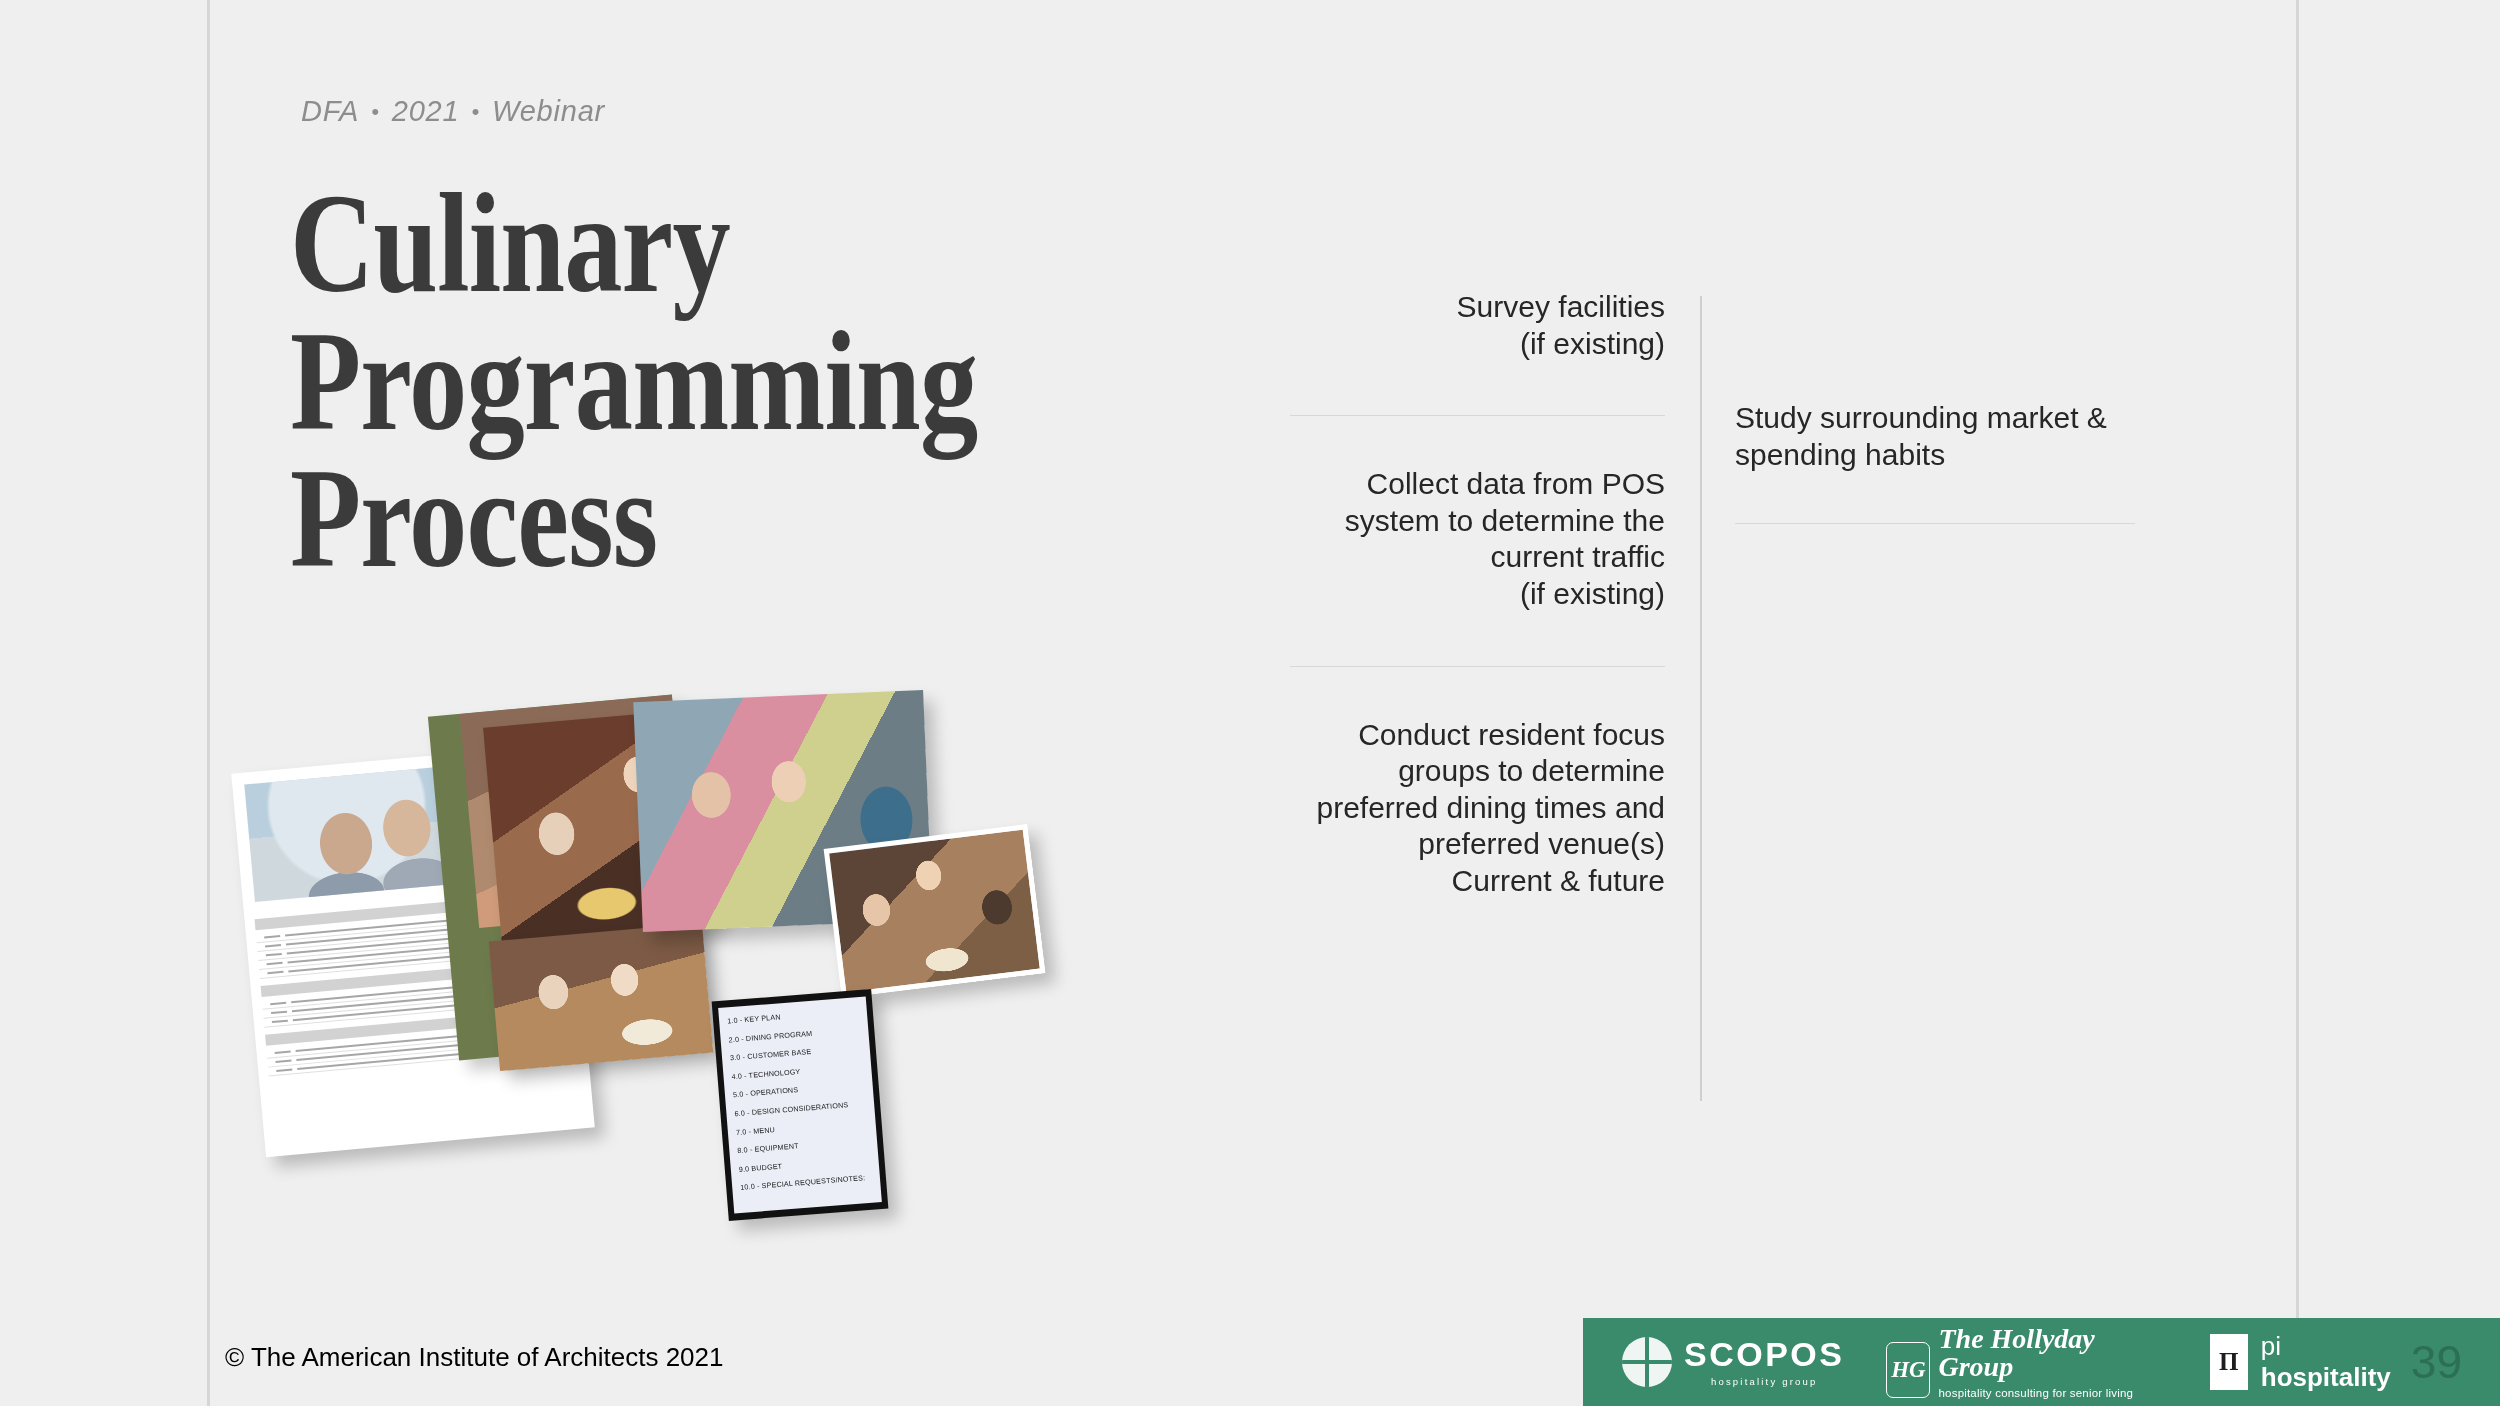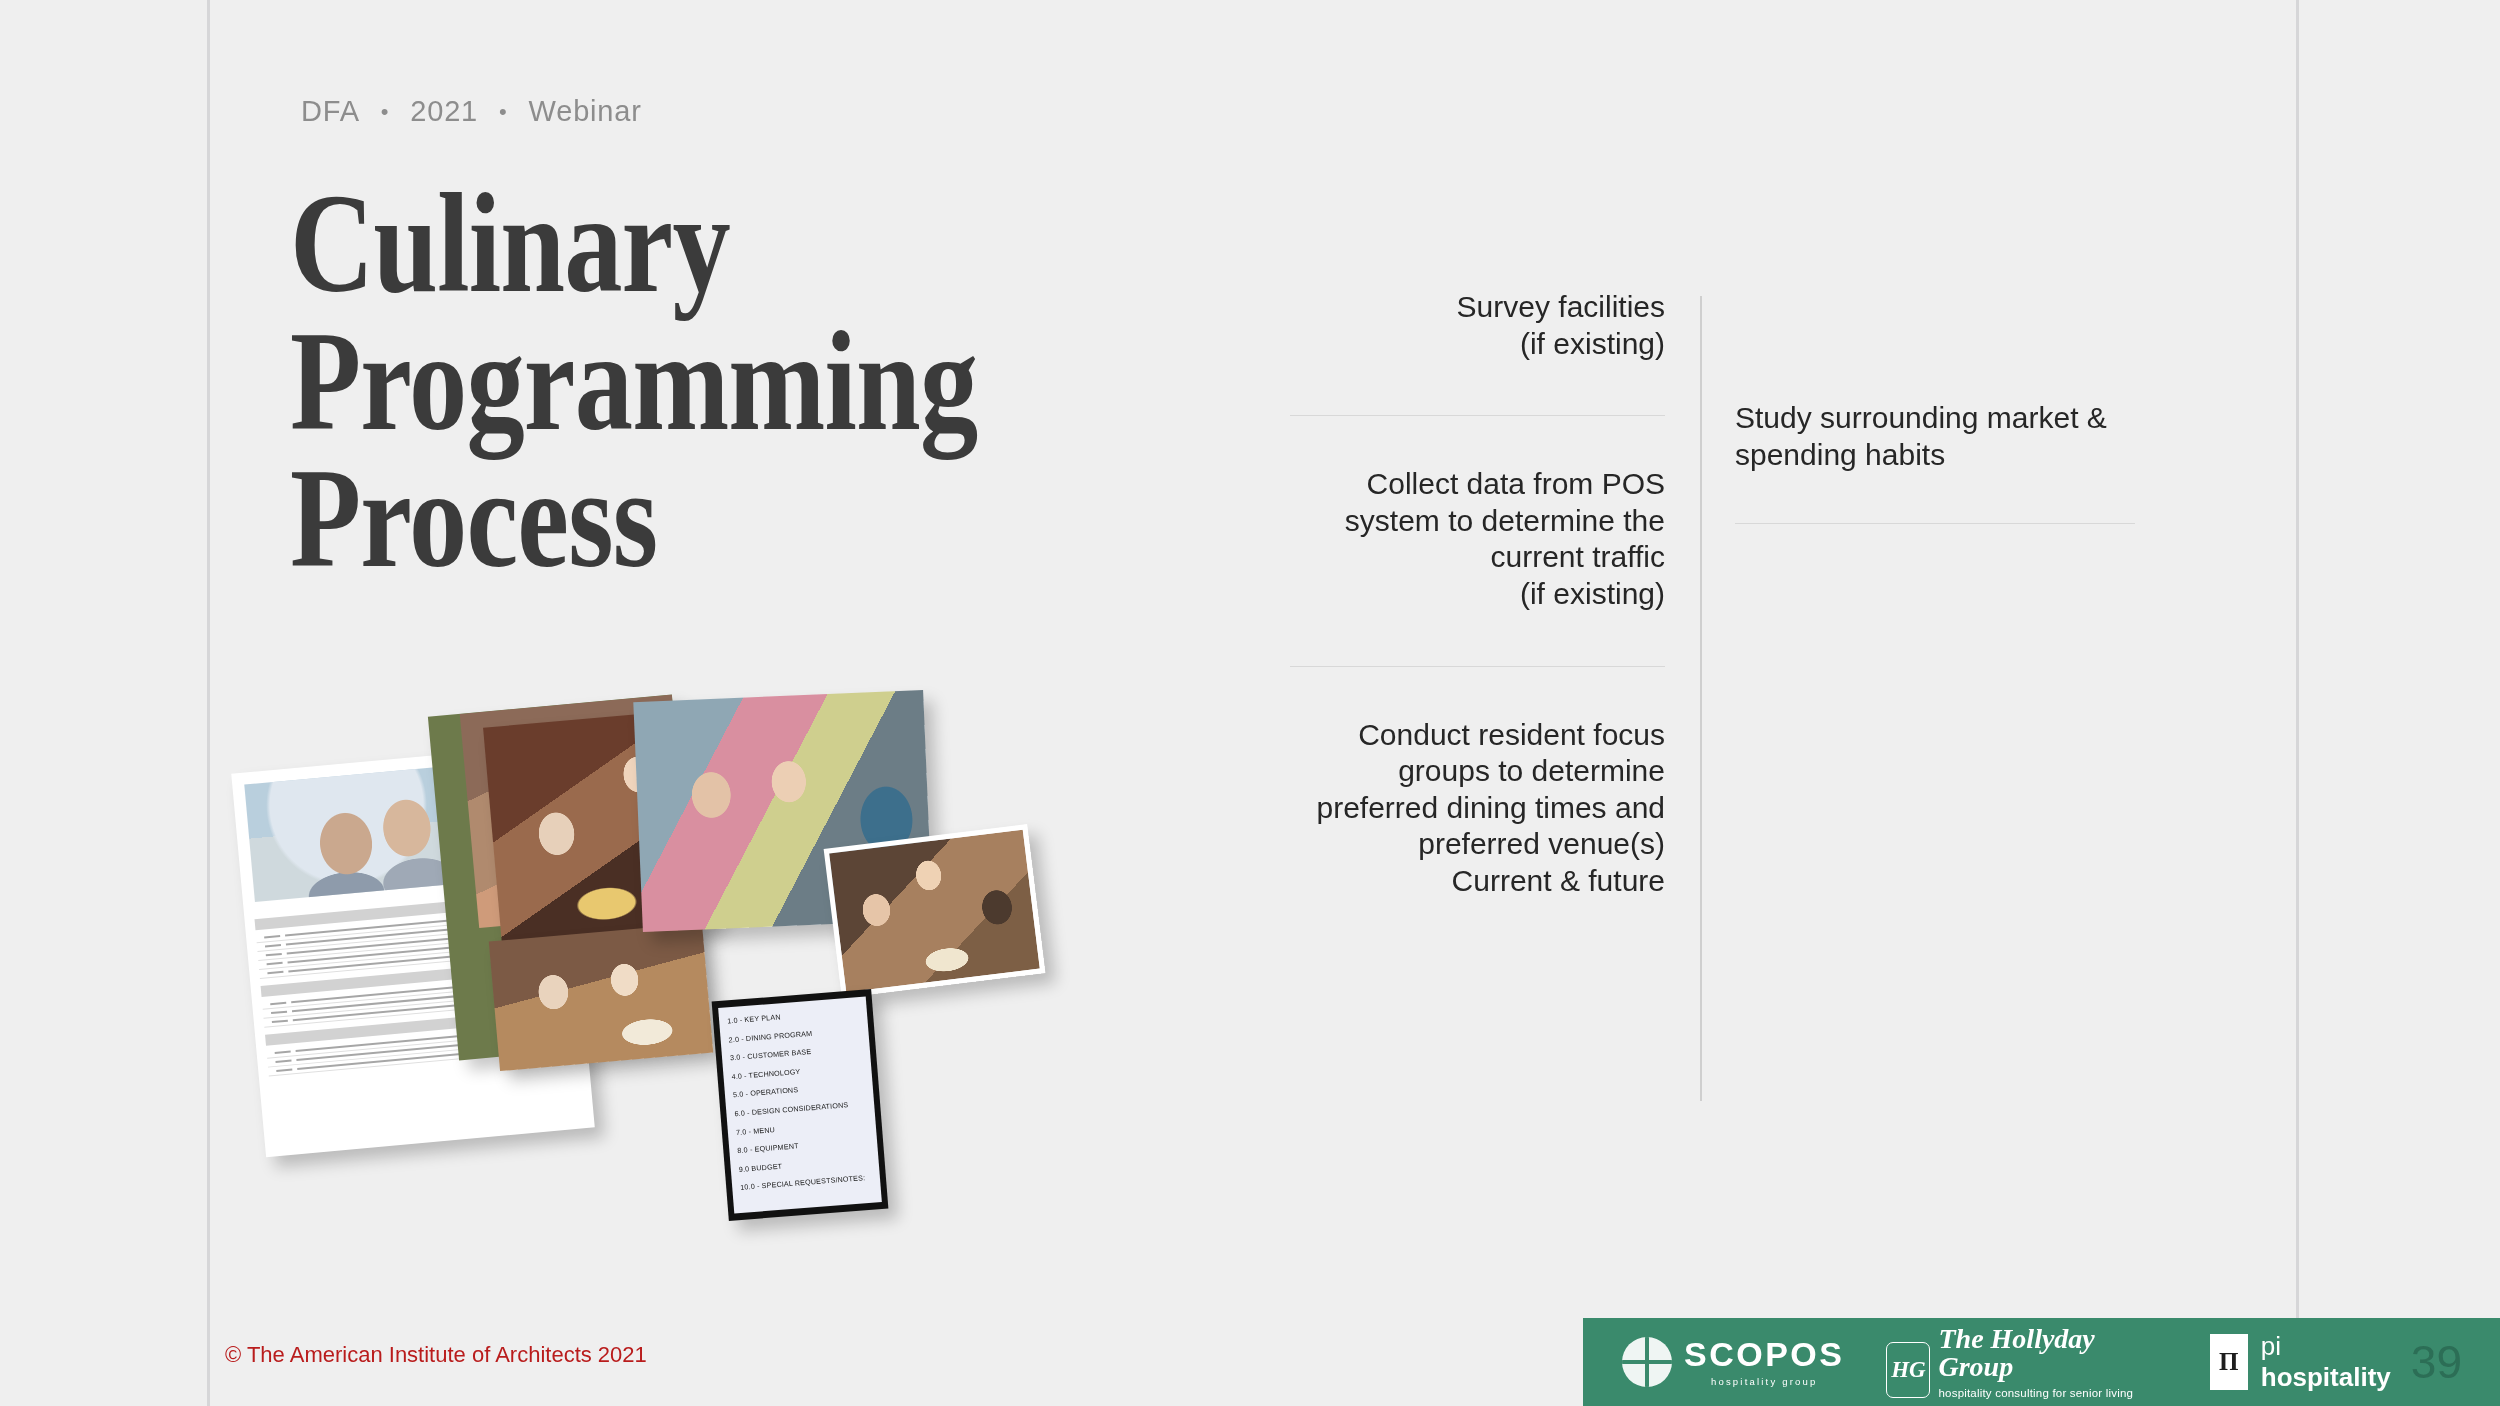--- a/index.html
+++ b/index.html
@@ -13,21 +13,21 @@
 
   
   .rule-v{ position:absolute; top:0; bottom:0; width:3px; background:#d6d6d8; }
   .rule-left{ left:207px; }
   .rule-right{ left:2296px; }
 
   
   .eyebrow{
     position:absolute; left:301px; top:95px;
     font-size:29px; color:#8d8d8d; letter-spacing:.8px;
-    display:flex; align-items:center; gap:21px; white-space:nowrap;
+    display:flex; align-items:center; gap:12px; white-space:nowrap;font-style:italic;
   }
   .eyebrow .dot{ font-size:22px; color:#8d8d8d; line-height:1; }
 
   
   .title{
     position:absolute; left:290px; top:175px; width:900px;
     font-family:"Liberation Serif", serif;
     font-size:142px; line-height:0.97; color:#3b3b3b;
     letter-spacing:-1px; transform:scaleX(.82); transform-origin:left top;
   }
@@ -152,21 +152,21 @@
   }
   .colA{ position:absolute; left:1290px; top:289px; width:375px; text-align:right; }
   .colB{ position:absolute; left:1735px; top:400px; width:400px; text-align:left; }
   .blk{ font-size:30px; line-height:1.22; color:#262626; }
   .sep{ height:1px; background:#d8d8d8; margin:53px 0 50px 0; }
   .sepB{ height:1px; background:#d8d8d8; margin:50px 0 48px 0; }
 
   
   .copy{
     position:absolute; left:225px; top:1342px;
-    font-size:22px; color:#b91c1c;
+    font-size:26px; color:#000000;
   }
   .bar{
     position:absolute; left:1583px; top:1318px; width:917px; height:88px;
     background:#3a8a6c; display:flex; align-items:center;
   }
   .bar .lg{ display:flex; align-items:center; color:#fff; }
 
   .scopos{ margin-left:39px; display:flex; align-items:center; gap:12px; }
   .scopos .mark{
     width:50px; height:50px; border-radius:50%; background:#fff; position:relative;

